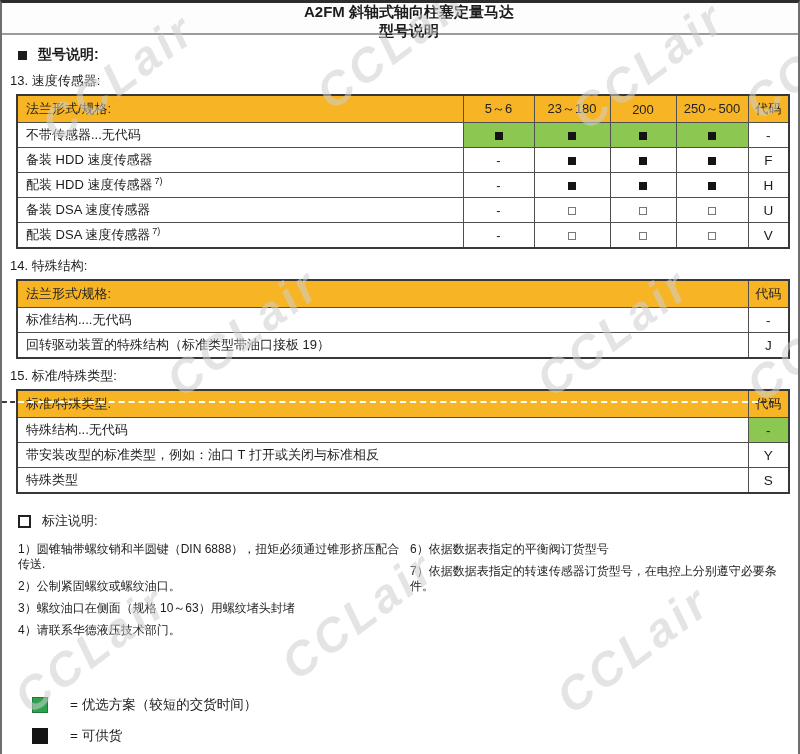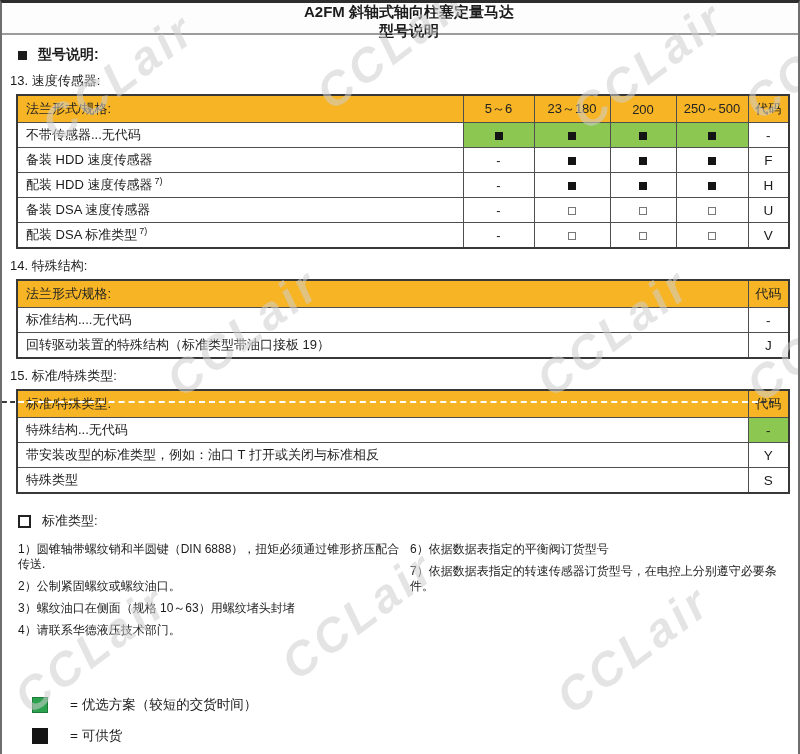--- a/index.html
+++ b/index.html
@@ -203,21 +203,21 @@
         </tr>
         <tr>
           <td class="lbl"><span>备装 DSA 速度传感器</span><sup></sup></td>
           <td class="sym-none"></td>
           <td class="sym-preparing"></td>
           <td class="sym-preparing"></td>
           <td class="sym-preparing"></td>
           <td class="code">U</td>
         </tr>
         <tr>
-          <td class="lbl"><span>配装 DSA 标准类型</span><sup>7)</sup></td>
+          <td class="lbl"><span>配装 DSA 速度传感器</span><sup>7)</sup></td>
           <td class="sym-none"></td>
           <td class="sym-preparing"></td>
           <td class="sym-preparing"></td>
           <td class="sym-preparing"></td>
           <td class="code">V</td>
         </tr>
       </tbody>
     </table>
 
     <div class="sub-heading">14. 特殊结构:</div>
@@ -273,21 +273,21 @@
             <td class="lbl">特殊类型</td>
             <td class="code sym-plain">S</td>
           </tr>
         </tbody>
       </table>
     </div>
 
     <div class="footnotes">
       <div class="fn-heading">
         <span class="fn-sq"></span>
-        <span>标准类型:</span>
+        <span>标注说明:</span>
       </div>
       <div class="fn-cols">
         <div class="fn-col-left">
           <div class="fn-item">1）圆锥轴带螺纹销和半圆键（DIN 6888），扭矩必须通过锥形挤压配合传送.</div>
           <div class="fn-item">2）公制紧固螺纹或螺纹油口。</div>
           <div class="fn-item">3）螺纹油口在侧面（规格 10～63）用螺纹堵头封堵</div>
           <div class="fn-item">4）请联系华德液压技术部门。</div>
         </div>
         <div class="fn-col-right">
           <div class="fn-item">6）依据数据表指定的平衡阀订货型号</div>

